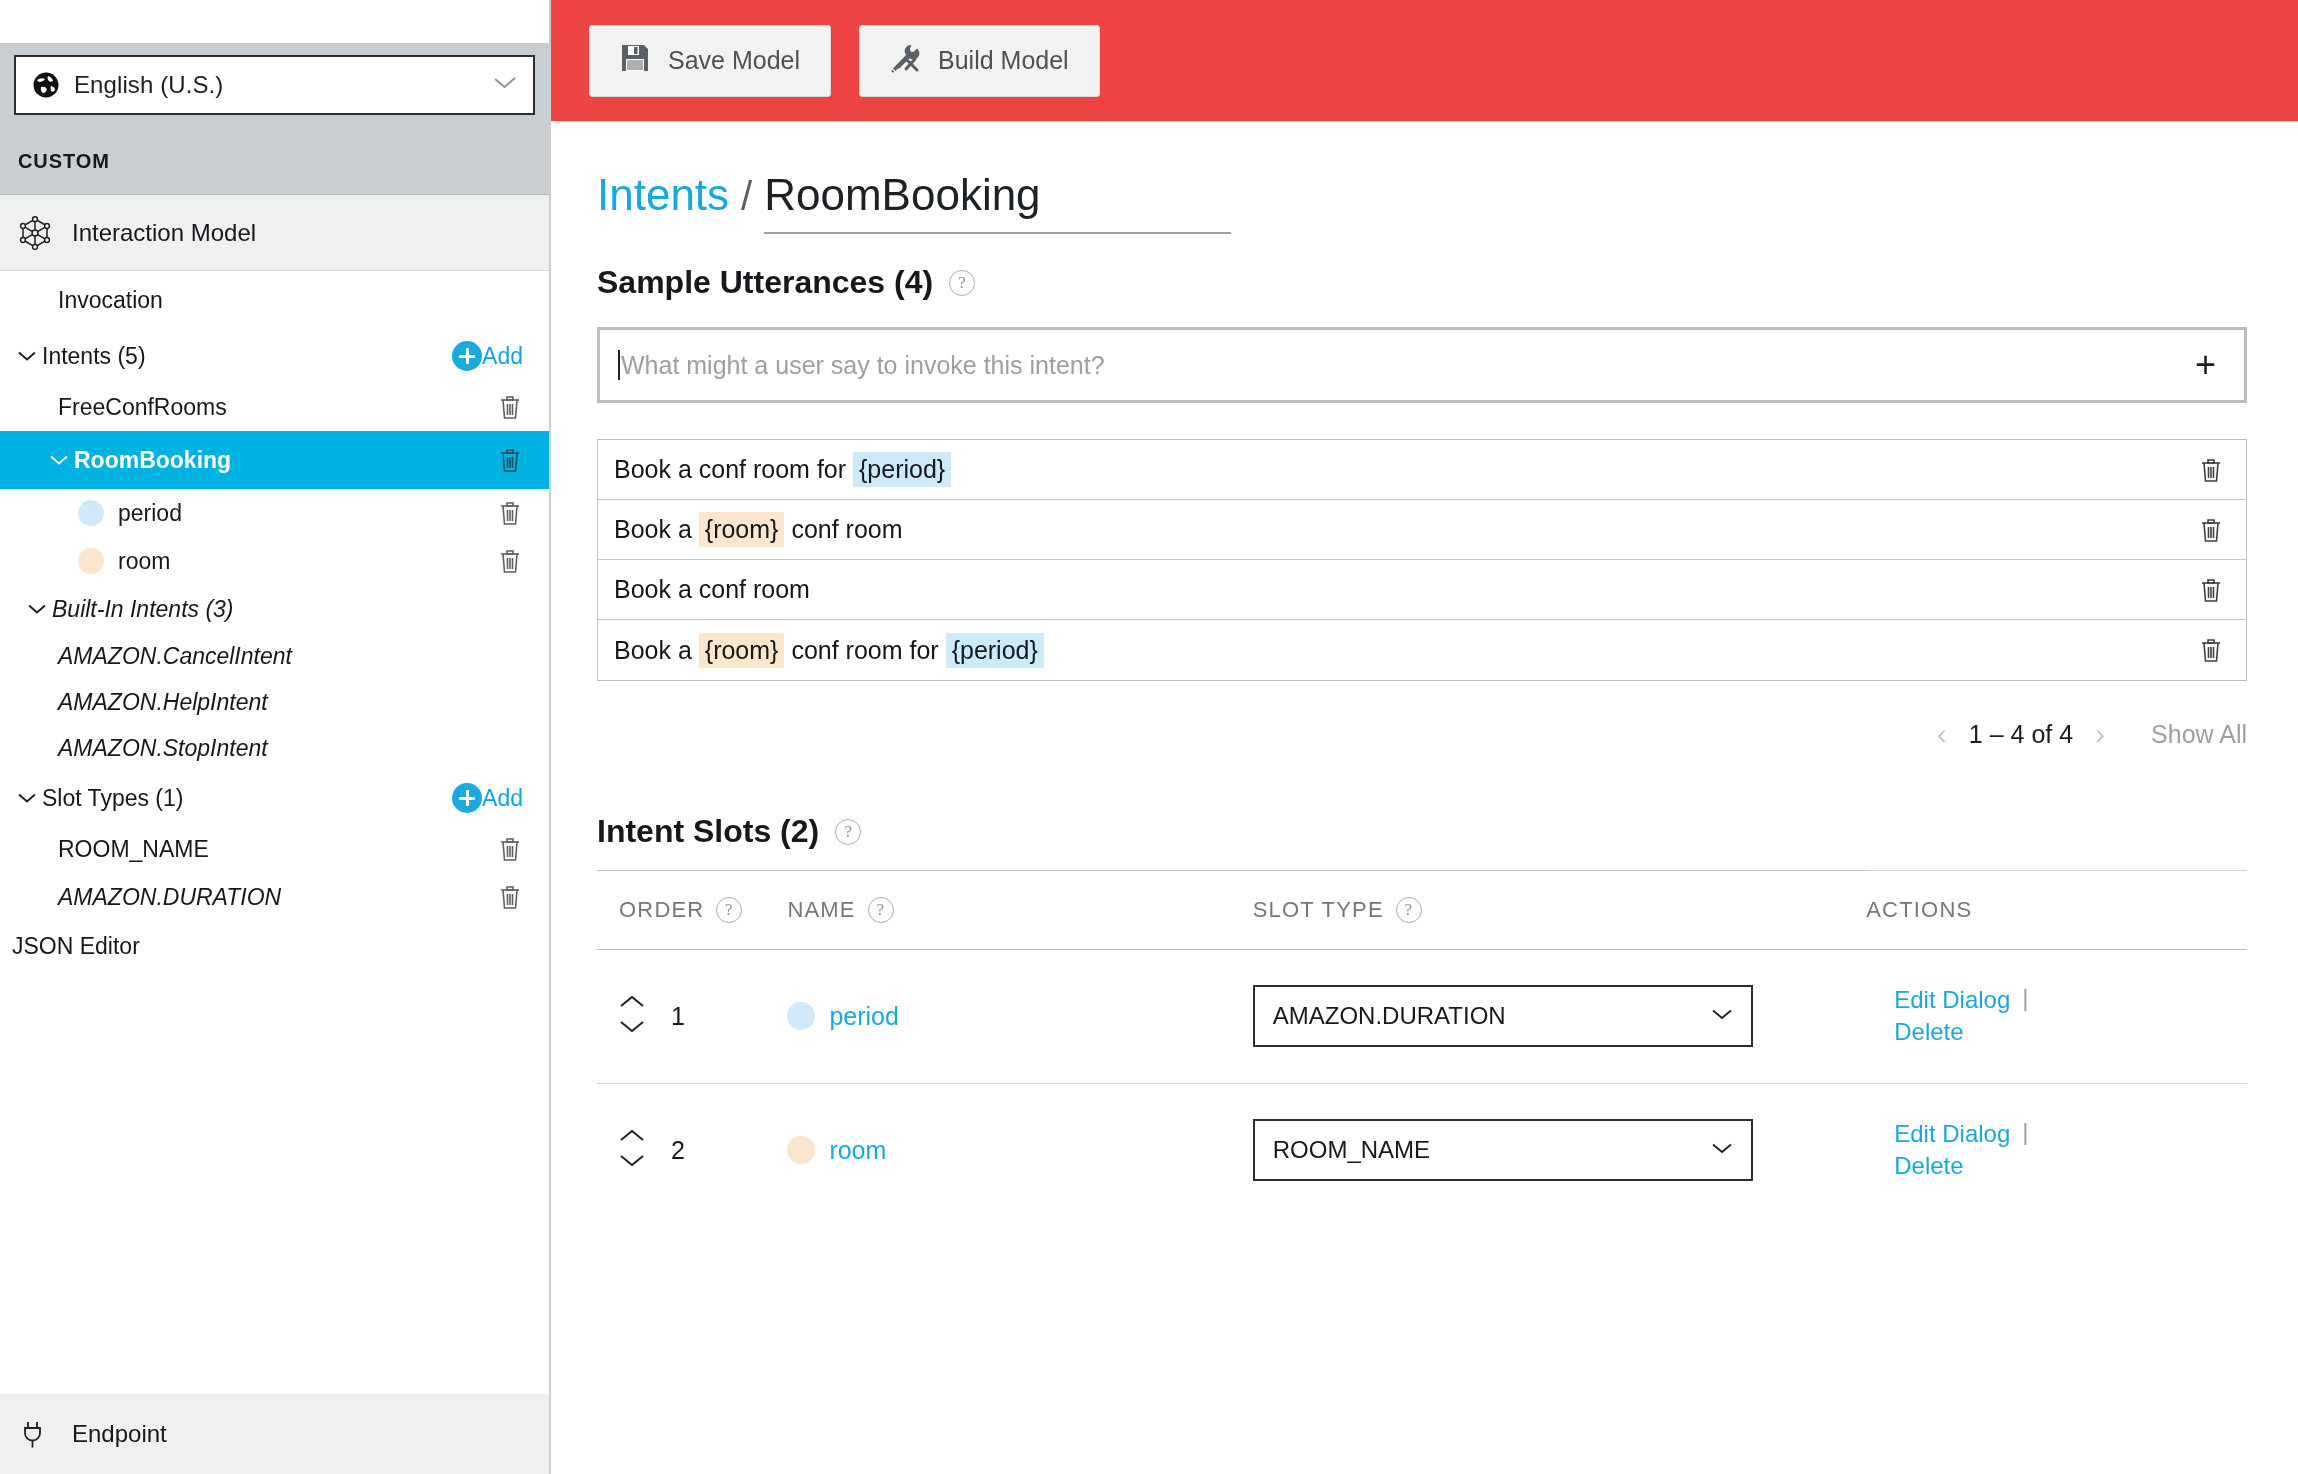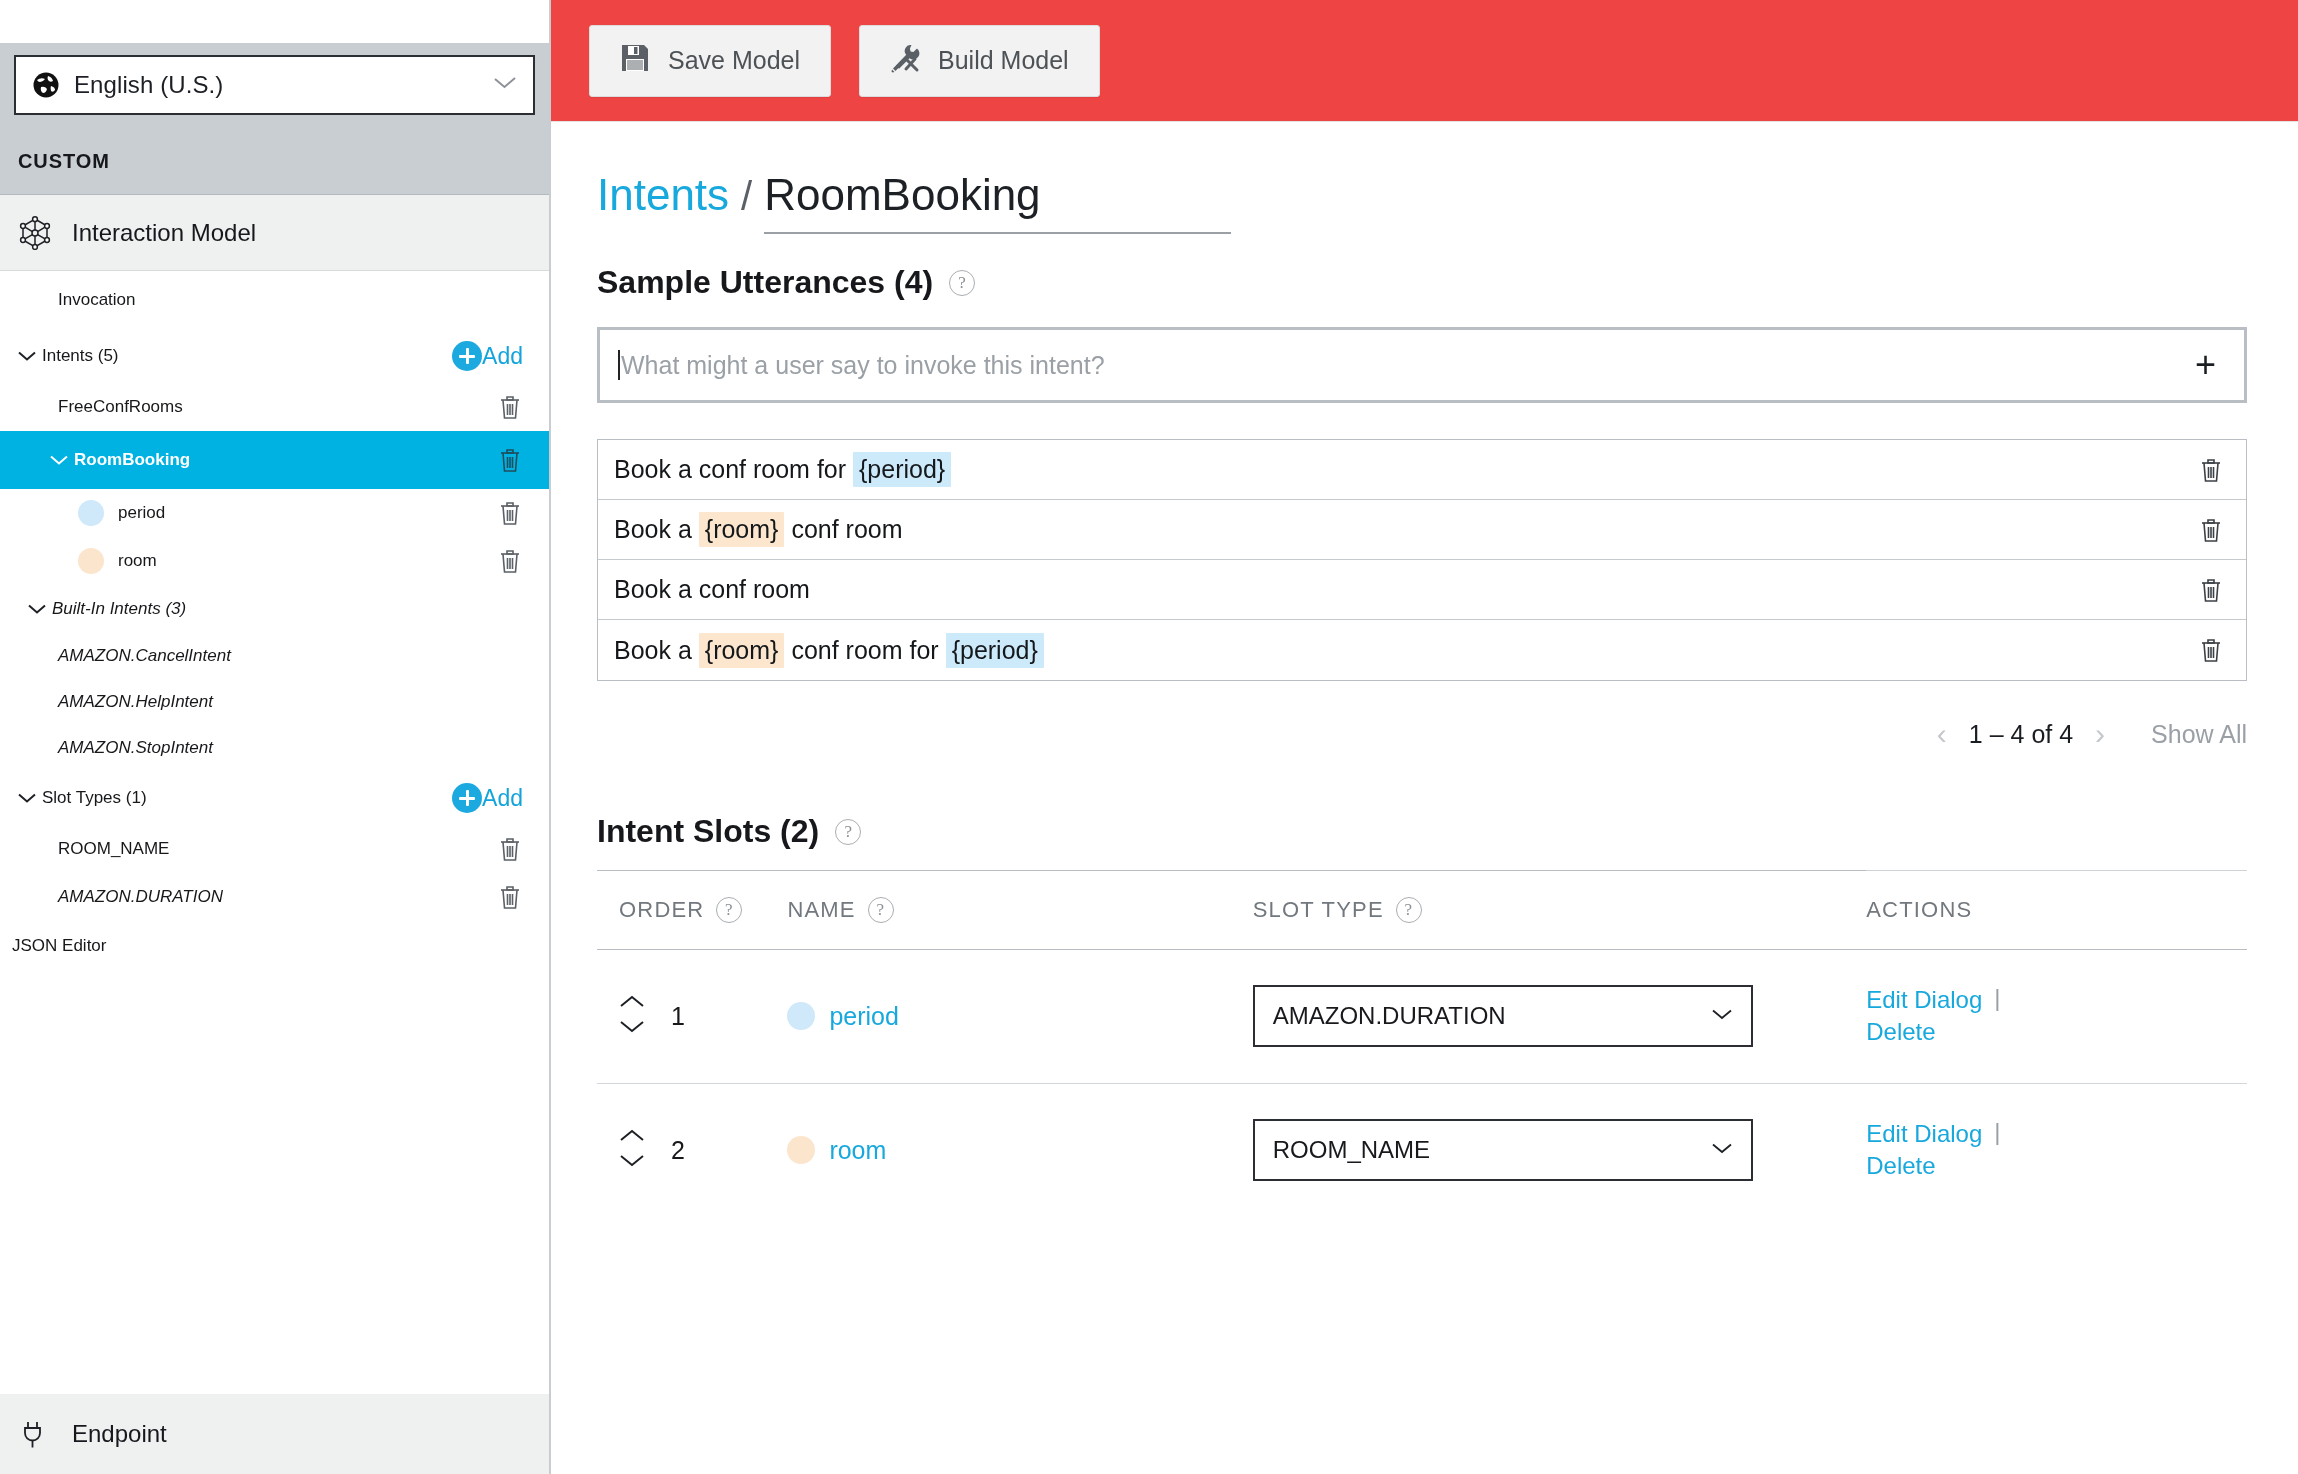--- a/index.html
+++ b/index.html
@@ -61,21 +61,21 @@
   .tree { background: #ffffff; flex: 1 1 auto; overflow: hidden; }
 
   .tree-row {
     display: flex; align-items: center;
     height: 46px;
     padding-right: 26px;
     position: relative;
     cursor: pointer;
   }
   .tree-row .chev-slot { width: 30px; flex: 0 0 30px; display:flex; align-items:center; justify-content:center; }
-  .tree-row .lbl { font-size: 17px; color: #16181b; white-space: nowrap; }
+  .tree-row .lbl { font-size: 23px; color: #16181b; white-space: nowrap; }
   .tree-row .trash { margin-left: auto; flex: 0 0 auto; display:flex; align-items:center; }
 
   .lvl0 { padding-left: 12px; }
   .lvl1 { padding-left: 12px; }
   .lvl2 { padding-left: 58px; }
   .lvl3 { padding-left: 58px; }
 
   .tree-row.selected { background: #00b2e2; }
   .tree-row.selected .lbl { color: #ffffff; font-weight: bold; }
 
@@ -222,21 +222,21 @@
 
   .select-box {
     width: 500px; height: 62px;
     border: 2px solid #2b2f33; background: #fff;
     display:flex; align-items:center;
     padding: 0 18px; position: relative; cursor:pointer;
   }
   .select-val { font-size: 24px; color: #17191c; }
   .select-chev { position:absolute; right: 18px; top: 50%; transform: translateY(-50%); }
 
-  .actions-cell { display:flex; align-items:center; }
+  .actions-cell { display:flex; align-items:center;margin-left:28px; }
   .act-link { color: #17a8dd; font-size: 24px; cursor:pointer; line-height: 1.35; }
   .act-sep { color: #9aa0a6; font-size: 24px; margin: 0 12px; }
   .act-stack { display:flex; flex-direction:column; }
   .act-top { display:flex; align-items:flex-start; }
 </style>
 </head>
 <body>
 
 <div id="app">
 

